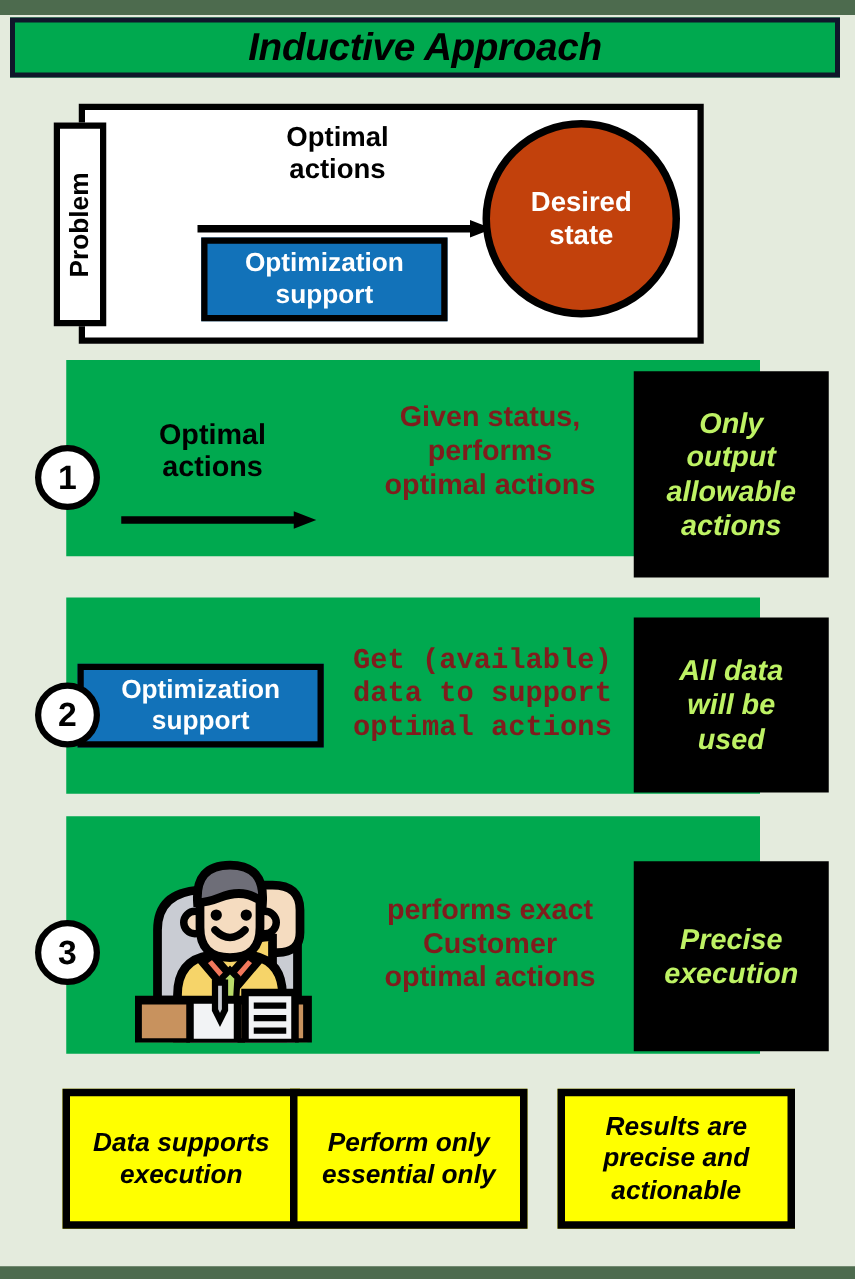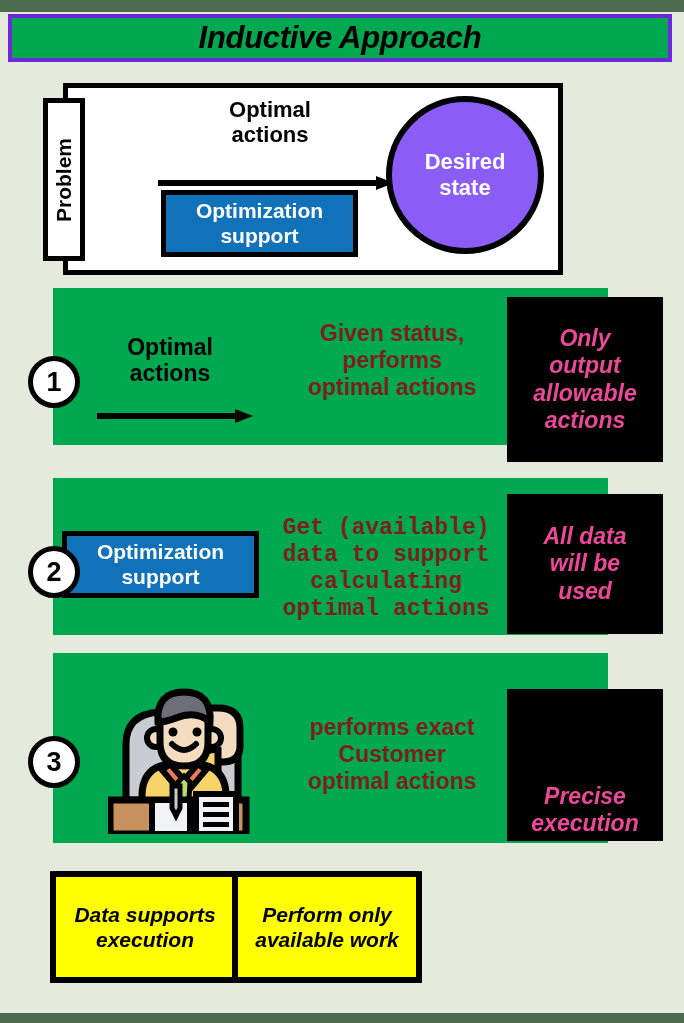--- a/index.html
+++ b/index.html
@@ -13,21 +13,21 @@
     position:absolute;left:0;top:0;width:684px;height:1023px;
     background:#e4ebdd;
     box-sizing:border-box;
   }
   .topstrip{position:absolute;left:0;top:0;width:684px;height:12px;background:#4d6b4e;}
   .botstrip{position:absolute;left:0;top:1013px;width:684px;height:10px;background:#4d6b4e;}
 
   
   .titlebar{
     position:absolute;left:8px;top:14px;width:664px;height:48px;
-    background:#00a94f;border:4px solid #6d28d9;box-sizing:border-box;
+    background:#00a94f;border:4px solid #0f172a;box-sizing:border-box;
     display:flex;align-items:center;justify-content:center;
   }
   .titlebar .t{
     font-size:31px;font-weight:bold;font-style:italic;color:#000;
     letter-spacing:-.3px;
   }
 
   
   .panel{
     position:absolute;left:63px;top:83px;width:500px;height:192px;
@@ -58,21 +58,21 @@
   }
   .optbox{
     position:absolute;left:161px;top:190px;width:197px;height:67px;
     background:#1272b9;border:5px solid #000;box-sizing:border-box;
     display:flex;flex-direction:column;align-items:center;justify-content:center;
     z-index:5;
   }
   .optbox span{font-size:21px;font-weight:bold;color:#fff;line-height:1.15;}
   .ellipse{
     position:absolute;left:386px;top:96px;width:158px;height:158px;
-    background:#8b5cf6;border:6px solid #000;border-radius:50%;
+    background:#c2410c;border:6px solid #000;border-radius:50%;
     box-sizing:border-box;z-index:3;
     display:flex;flex-direction:column;align-items:center;justify-content:center;
   }
   .ellipse span{font-size:22px;font-weight:bold;color:#fff;line-height:1.2;}
 
   
   .band{position:absolute;left:53px;width:555px;background:#00a94f;}
   .band1{top:288px;height:157px;}
   .band2{top:478px;height:157px;}
   .band3{top:653px;height:190px;}
@@ -84,27 +84,27 @@
     font-size:27px;font-weight:bold;color:#000;z-index:6;left:28px;
   }
   .c1{top:356px;} .c2{top:546px;} .c3{top:736px;}
 
   .blackbox{
     position:absolute;background:#000;z-index:6;
     display:flex;align-items:center;justify-content:center;text-align:center;
     box-sizing:border-box;padding:4px 6px;
   }
   .blackbox span{
-    color:#ec4899;font-weight:bold;font-style:italic;line-height:1.18;
+    color:#bef264;font-weight:bold;font-style:italic;line-height:1.18;
   }
   .bb1{left:507px;top:297px;width:156px;height:165px;}
   .bb1 span{font-size:23px;}
   .bb2{left:507px;top:494px;width:156px;height:140px;}
   .bb2 span{font-size:23px;}
-  .bb3{left:507px;top:689px;width:156px;height:152px;align-items:flex-end;}
+  .bb3{left:507px;top:689px;width:156px;height:152px;}
   .bb3 span{font-size:23px;}
 
   .midtext{
     position:absolute;text-align:center;font-size:23px;font-weight:bold;
     color:#7f1d1d;line-height:1.18;z-index:4;
   }
   .mt1{left:272px;top:320px;width:240px;}
   .mt2{left:260px;top:515px;width:252px;font-family:Liberation Mono, monospace;}
   .mt3{left:272px;top:714px;width:240px;}
 
@@ -212,21 +212,20 @@
   <div class="circ c2">2</div>
 
   <div class="optbox2">
     <span>Optimization</span>
     <span>support</span>
   </div>
 
   <div class="midtext mt2">
     <div>Get (available)</div>
     <div>data to support</div>
-    <div>calculating</div>
     <div>optimal actions</div>
   </div>
 
   <div class="blackbox bb2">
     <div>
       <span>All data</span><br>
       <span>will be</span><br>
       <span>used</span>
     </div>
   </div>
@@ -288,18 +287,25 @@
 
   <div class="ybox y1">
     <div>
       <span>Data supports</span><br>
       <span>execution</span>
     </div>
   </div>
   <div class="ybox y2">
     <div>
       <span>Perform only</span><br>
-      <span>available work</span>
+      <span>essential only</span>
+    </div>
+  </div>
+  <div class="ybox y3">
+    <div>
+      <span>Results are</span><br>
+      <span>precise and</span><br>
+      <span>actionable</span>
     </div>
   </div>
 
   <div class="botstrip"></div>
 </div>
 
 </body></html>

